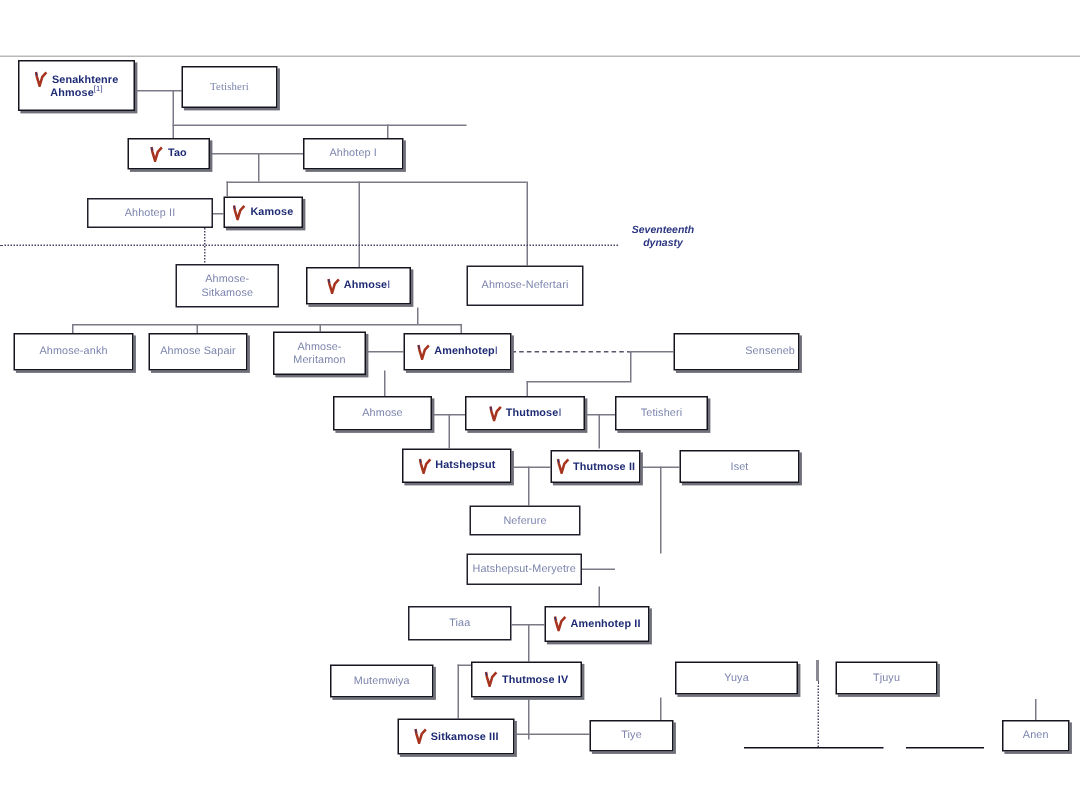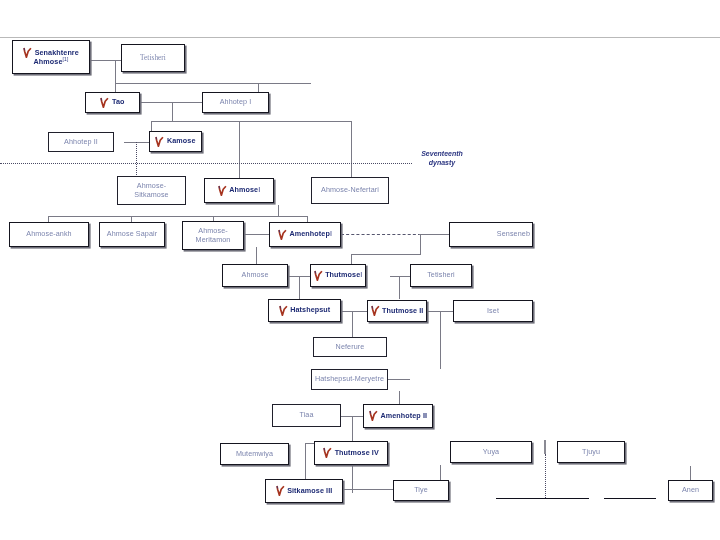--- a/index.html
+++ b/index.html
@@ -245,21 +245,21 @@
           <path d="M1.1 1.2 L1.5 3.4" stroke="#2b3580" stroke-width=".8" fill="none"></path>
         </svg>
     </span>
     <span class="label">Tao</span>
   </div>
 
   <div class="node shadow faint" style="left:202px; top:92px; width:67px; height:21px;">
     <span class="label">Ahhotep I</span>
   </div>
 
-  <div class="node thin faint" style="left:48px; top:132px; width:66px; height:20px;">
+  <div class="node thin faint" style="left:58px; top:132px; width:84px; height:20px;">
     <span class="label">Ahhotep II</span>
   </div>
 
   <div class="node shadow king" style="left:149px; top:131px; width:53px; height:21px;">
     <span class="crown">
       <svg viewBox="0 0 9 11">
           <path d="M1 1 L1.6 4.2 L3.4 10.3 L5.2 4.2 L7.9 1.2" fill="none" stroke="#a6341f" stroke-width="1.7" stroke-linejoin="round"></path>
           <path d="M1.1 1.2 L1.5 3.4" stroke="#2b3580" stroke-width=".8" fill="none"></path>
         </svg>
     </span>
@@ -311,21 +311,21 @@
   </div>
 
   <div class="node shadow faint" style="left:449px; top:222px; width:84px; height:25px;justify-content:flex-end;">
     <span class="label">Senseneb</span>
   </div>
 
   <div class="node shadow faint" style="left:222px; top:264px; width:66px; height:23px;">
     <span class="label">Ahmose</span>
   </div>
 
-  <div class="node shadow king" style="left:310px; top:264px; width:56px; height:23px;">
+  <div class="node shadow king" style="left:310px; top:264px; width:80px; height:23px;">
     <span class="crown">
       <svg viewBox="0 0 9 11">
           <path d="M1 1 L1.6 4.2 L3.4 10.3 L5.2 4.2 L7.9 1.2" fill="none" stroke="#a6341f" stroke-width="1.7" stroke-linejoin="round"></path>
           <path d="M1.1 1.2 L1.5 3.4" stroke="#2b3580" stroke-width=".8" fill="none"></path>
         </svg>
     </span>
     <span class="label">Thutmose</span>
     <span style="font-weight:normal;"> I</span>
   </div>
 

